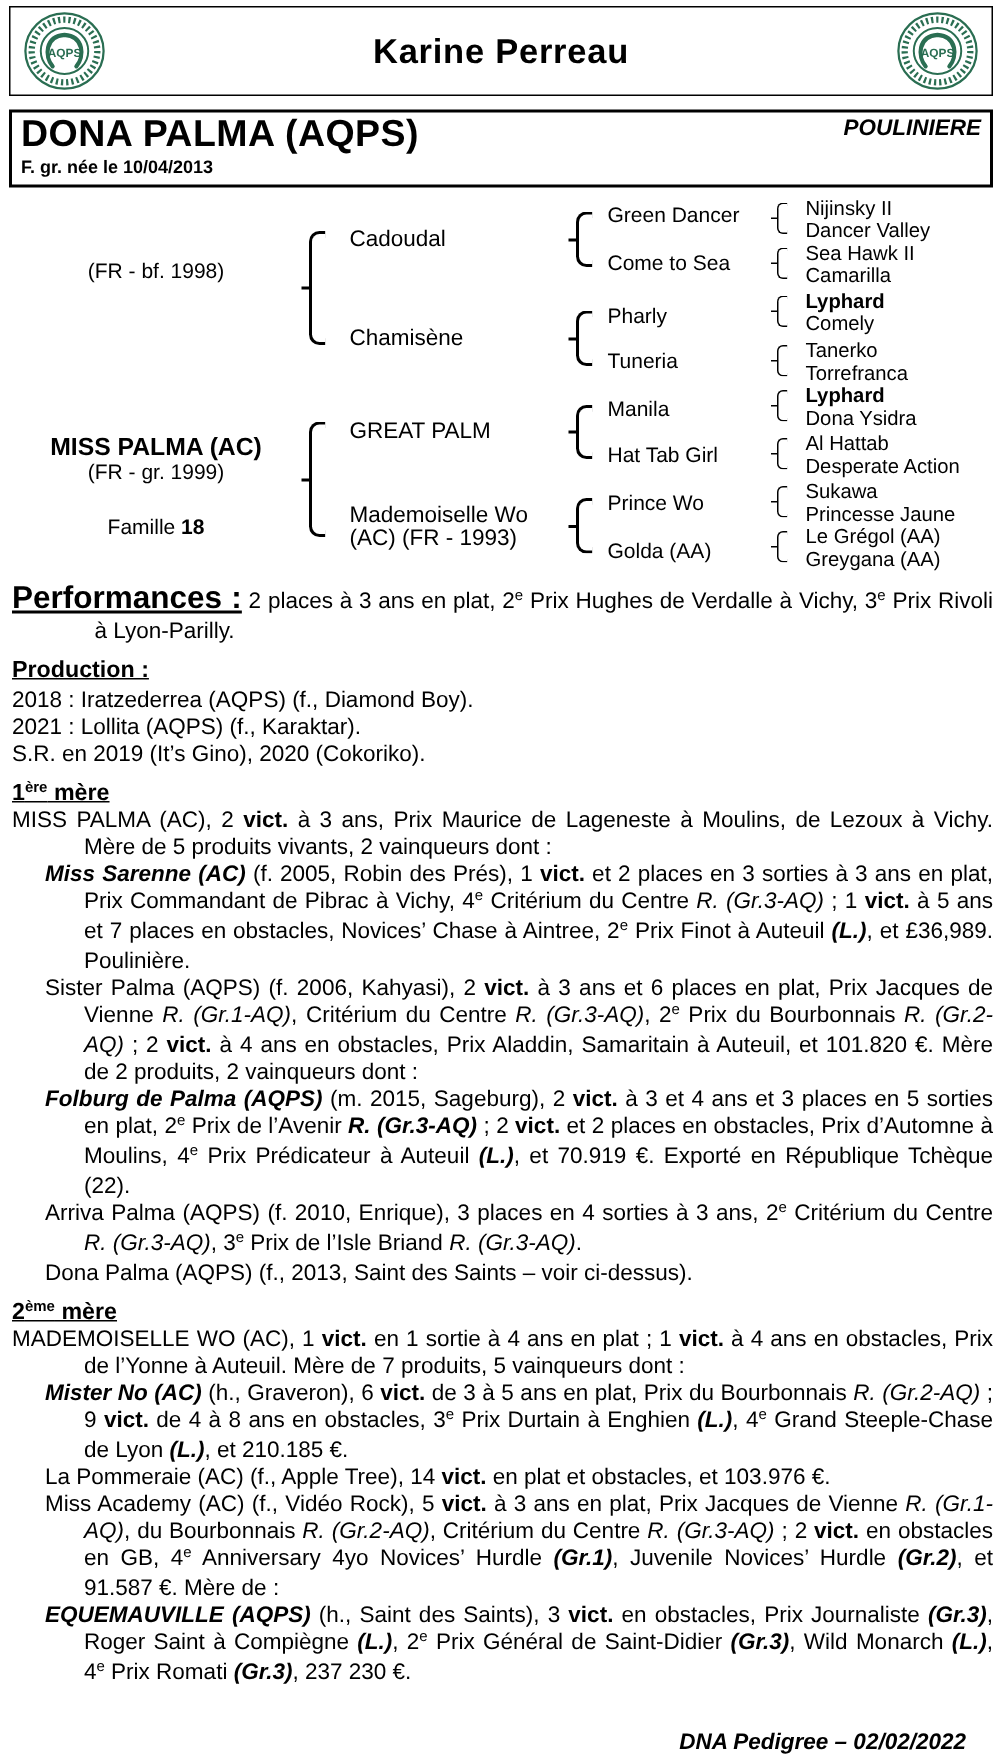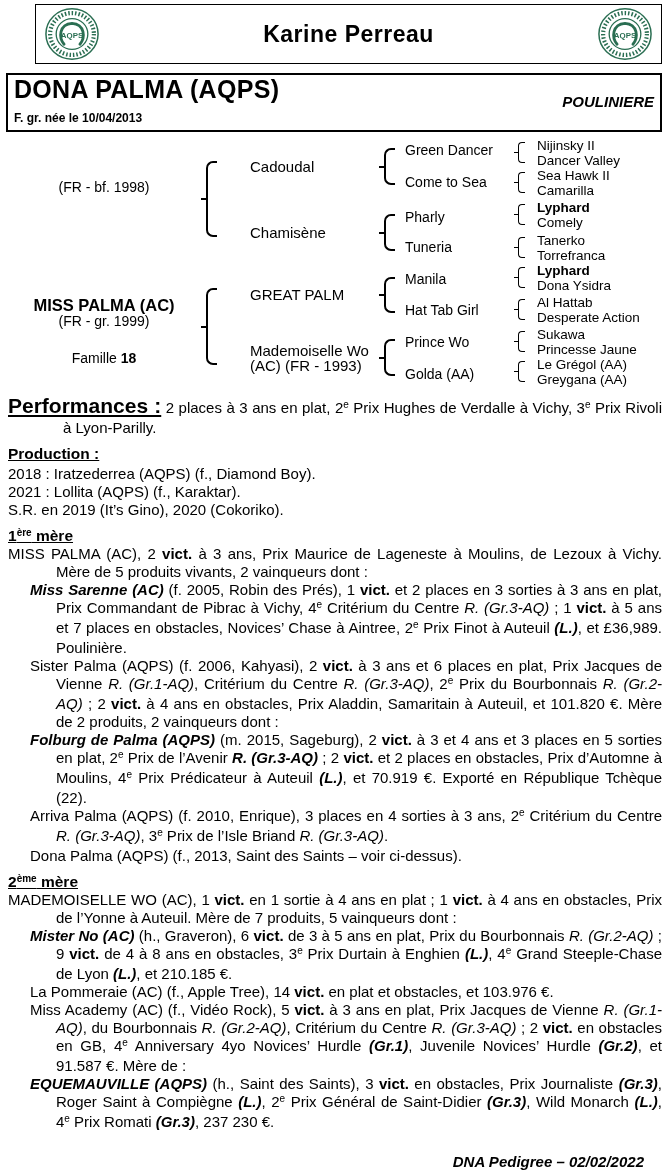--- a/index.html
+++ b/index.html
@@ -2,38 +2,38 @@
 <html><head>
 <meta charset="utf-8">
 <style>
   html,body{margin:0;padding:0;background:#fff;}
   body{width:668px;height:1176px;position:relative;overflow:hidden;
        font-family:"Liberation Sans",sans-serif;color:#000;}
   .page{padding:2px 6px 0 6px;}
 
   
   .header-box{border:1px solid #000;height:58px;display:flex;align-items:center;
-              justify-content:space-between;padding:0 8px;margin-top:2px;background:#fff;margin-left:29px;}
+              justify-content:space-between;padding:0 8px;margin-top:2px;background:#fff;}
   .header-title{flex:1;text-align:center;font-size:23px;font-weight:bold;letter-spacing:.5px;}
   .logo{width:56px;height:54px;flex:0 0 auto;}
 
   
   .title-box{border:2px solid #000;margin-top:9px;padding:1px 6px 3px 6px;}
   .title-row{display:flex;justify-content:space-between;align-items:flex-start;}
   .horse-name{font-size:25px;font-weight:bold;line-height:27px;letter-spacing:.3px;}
-  .status{font-size:15px;font-weight:bold;font-style:italic;padding-top:17px;}
+  .status{font-size:15px;font-weight:bold;font-style:italic;padding-top:1px;}
   .birth{font-size:12px;font-weight:bold;line-height:17px;}
 
   
   .tree{position:relative;height:252px;margin-top:6px;font-size:14px;line-height:15px;}
   .tree .abs{position:absolute;white-space:nowrap;}
   .g1{left:0;width:196px;text-align:center;}
   .g1 .nm{font-weight:bold;font-size:16.5px;line-height:18px;}
   .g1 .dt{font-size:14px;line-height:15px;}
-  .g2{left:227px;font-size:15px;line-height:15px;margin-left:17px;}
+  .g2{left:227px;font-size:15px;line-height:15px;}
   .g3{left:399px;}
   .g4{left:531px;font-size:13.5px;line-height:15px;}
   .brace{position:absolute;box-sizing:border-box;width:11px;border:2px solid #000;
          border-right:none;border-radius:7px 0 0 7px;}
   .brace::before{content:"";position:absolute;left:-7px;top:50%;width:6px;margin-top:-1px;
          border-top:2px solid #000;}
   .sbrace{position:absolute;box-sizing:border-box;width:7px;height:21px;
          border:1.5px solid #000;border-right:none;border-radius:4px 0 0 4px;}
   .sbrace::before{content:"";position:absolute;left:-5px;top:50%;width:4px;margin-top:-1px;
          border-top:1.5px solid #000;}

